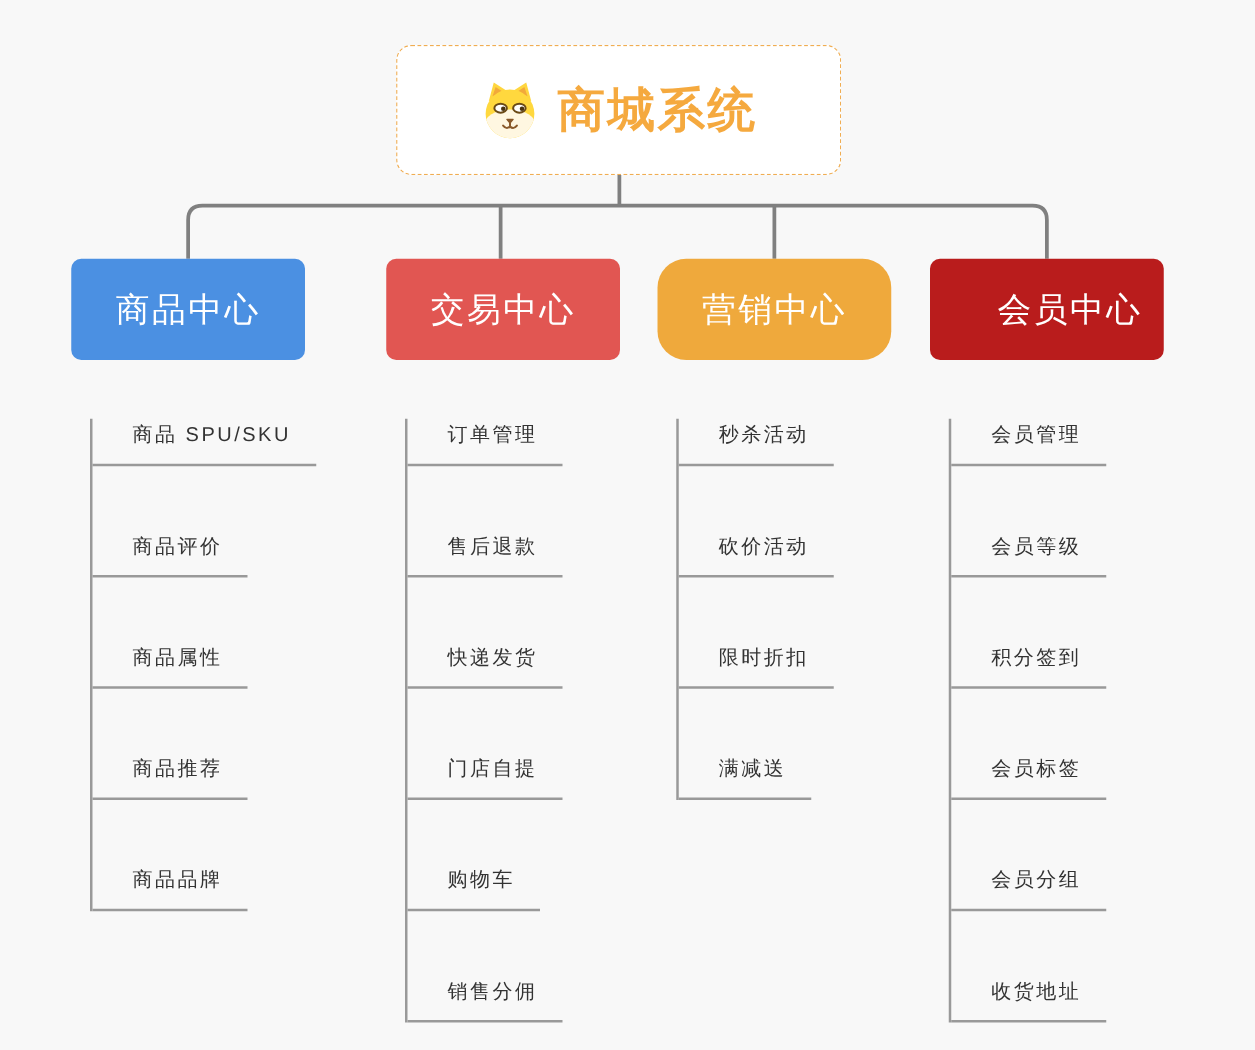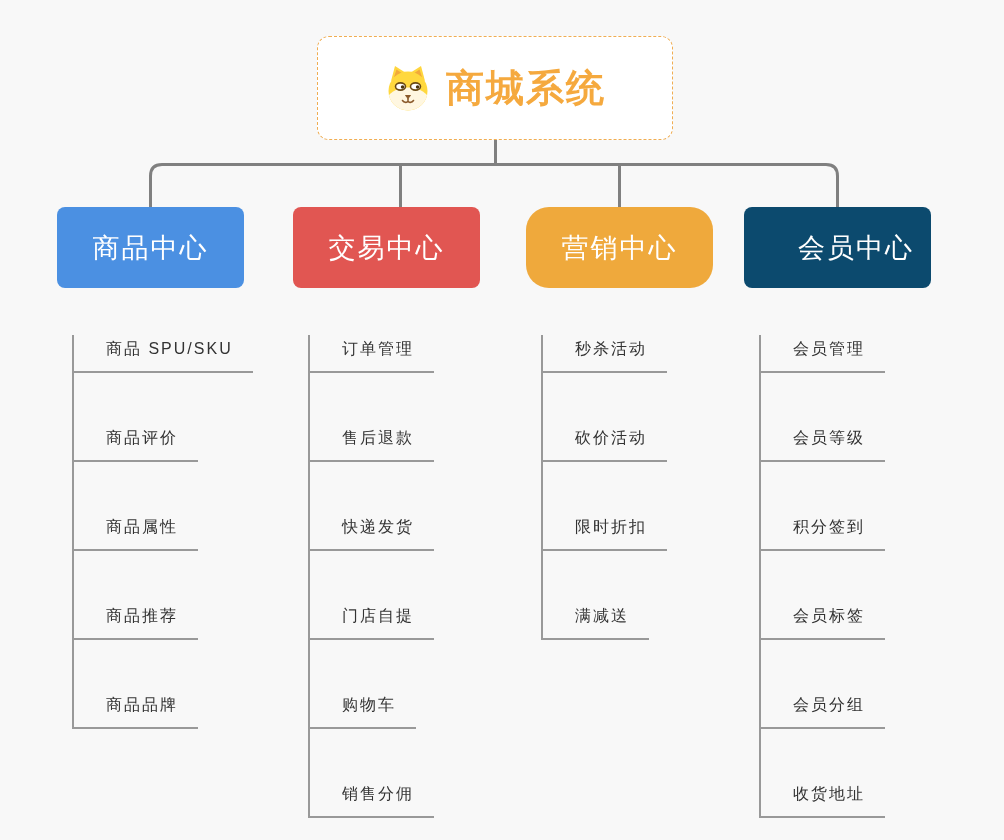--- a/index.html
+++ b/index.html
@@ -49,21 +49,21 @@
     font-size:16px; letter-spacing:2px; color:#333333;
     line-height:28px;
     padding:0 20px 8px 32px;
     border-bottom:2px solid #999999;
     white-space:nowrap;
     margin-top:51px;
     cursor:pointer;
   }
   .leaf-node:first-child { margin-top:47px; }
   .col-1 { left:57px; }
-  .col-2 { left:293px;text-align:right; }
+  .col-2 { left:309px;text-align:right; }
   .col-3 { left:526px; }
   .col-4 { left:744px; }
 </style>
 </head>
 <body>
 
 <div class="canvas">
 
   <svg id="connector-svg" viewBox="0 0 1004 840">
     <g fill="none" stroke-width="3">
@@ -124,21 +124,21 @@
     <div class="branch-header" style="background-color: rgb(239, 169, 60); border-radius: 23px;">营销中心</div>
     <div class="leaf-group">
       <div class="leaf-node">秒杀活动</div>
       <div class="leaf-node">砍价活动</div>
       <div class="leaf-node">限时折扣</div>
       <div class="leaf-node">满减送</div>
     </div>
   </div>
 
   <div class="branch-col col-4">
-    <div class="branch-header" style="background-color: #0c4a6e; padding-left: 37px;">会员中心</div>
+    <div class="branch-header" style="background-color: #b91c1c; padding-left: 37px;">会员中心</div>
     <div class="leaf-group">
       <div class="leaf-node">会员管理</div>
       <div class="leaf-node">会员等级</div>
       <div class="leaf-node">积分签到</div>
       <div class="leaf-node">会员标签</div>
       <div class="leaf-node">会员分组</div>
       <div class="leaf-node">收货地址</div>
     </div>
   </div>
 

